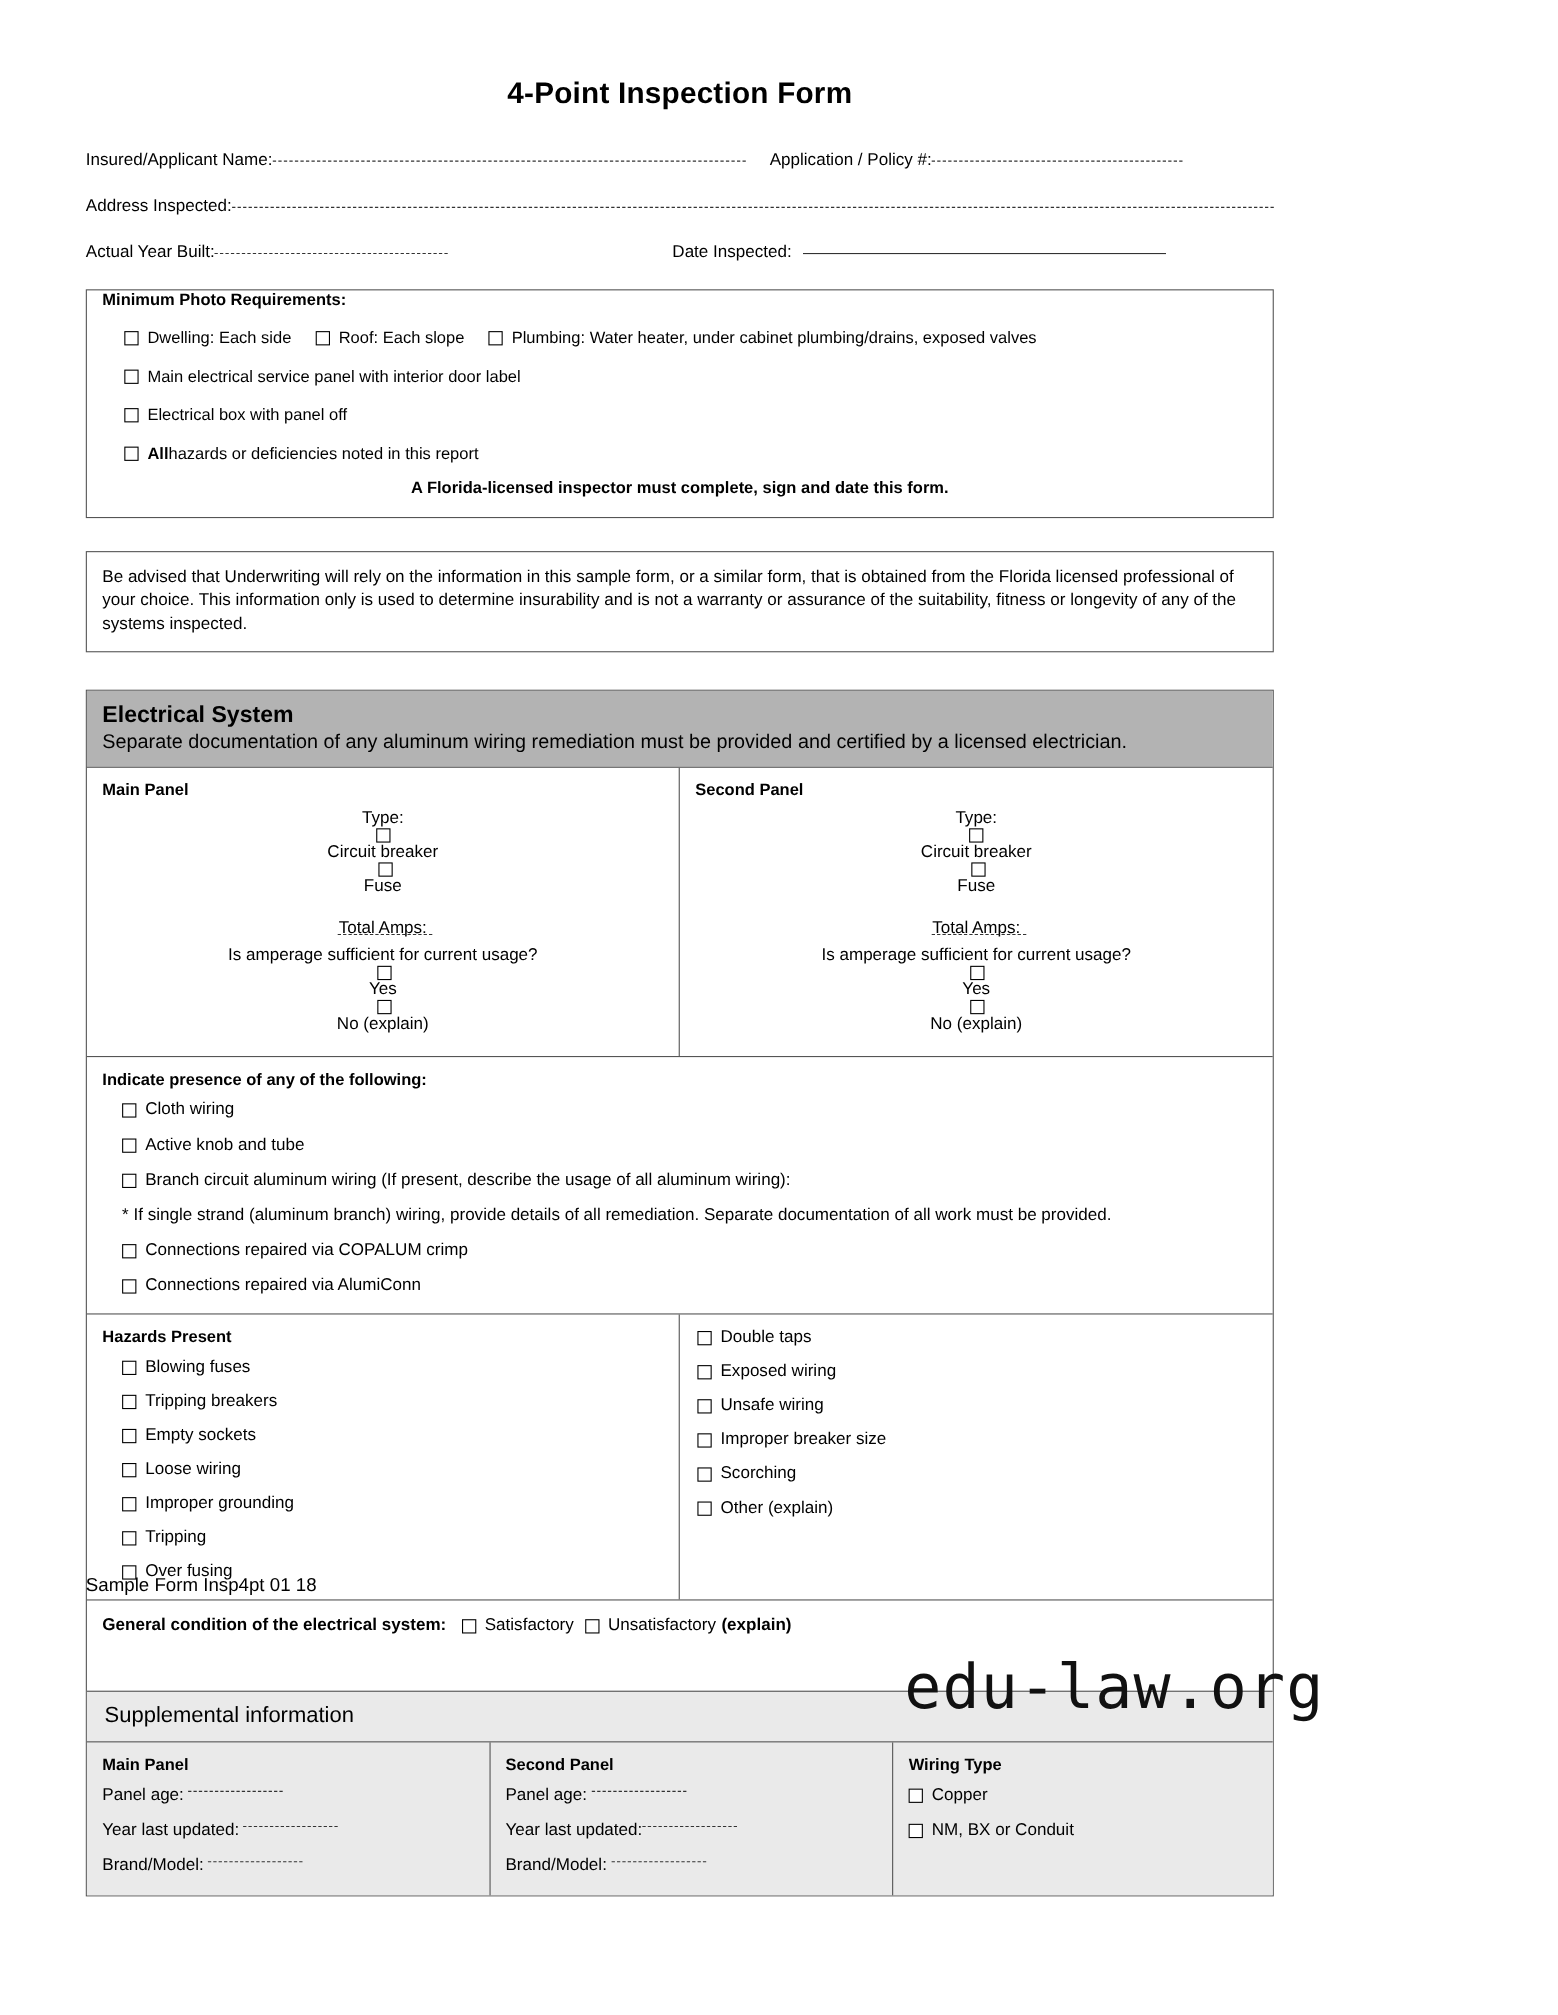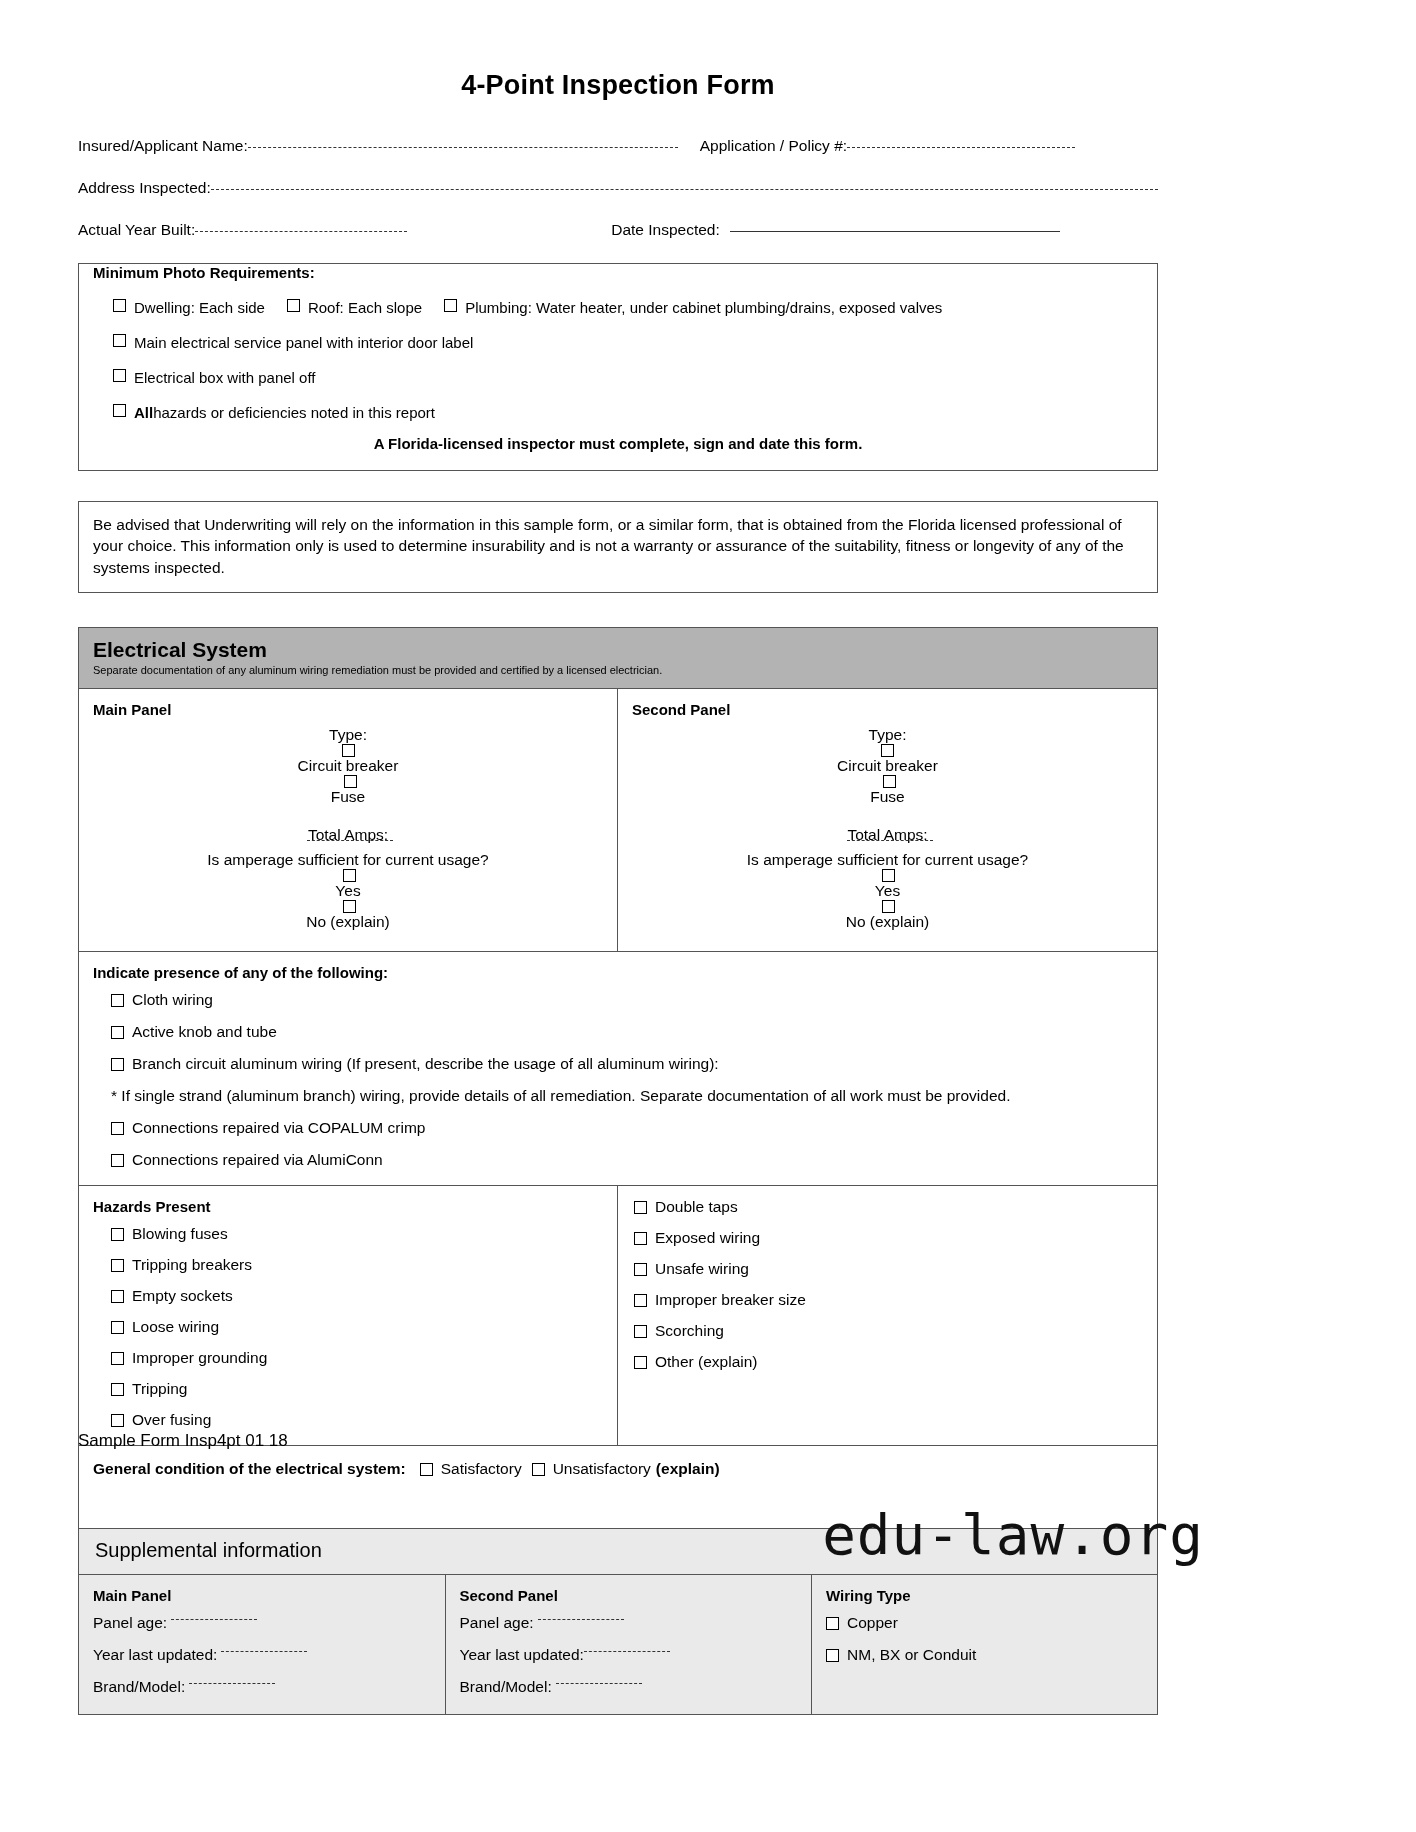--- a/index.html
+++ b/index.html
@@ -63,20 +63,21 @@
     padding: 0 14px 16px 14px;
     margin-top: 2px;
   }
   .photo-title {
     font-weight: bold;
     font-size: 15px;
     margin-bottom: 10px;
   }
   .cb-line {
     display: flex;
+    align-items: center;
     font-size: 15px;
     margin: 18px 0 10px 20px;
     white-space: nowrap;
   }
   .cb-line:last-child { margin-bottom: 0; }
   .chk {
     display: inline-block;
     width: 13px;
     height: 13px;
     border: 1.4px solid #000;
@@ -111,21 +112,21 @@
   .section-head {
     background: #b3b3b3;
     padding: 10px 14px 12px 14px;
   }
   .section-head h2 {
     margin: 0 0 2px 0;
     font-size: 21px;
     font-weight: bold;
   }
   .section-head .sub {
-    font-size: 11px;
+    font-size: 18px;
   }
   .row2 {
     display: flex;
     border-top: 1.5px solid #555;
   }
   .col {
     box-sizing: border-box;
     padding: 12px 14px 14px 14px;
   }
   .col-l { width: 50%; border-right: 1.5px solid #555; }

